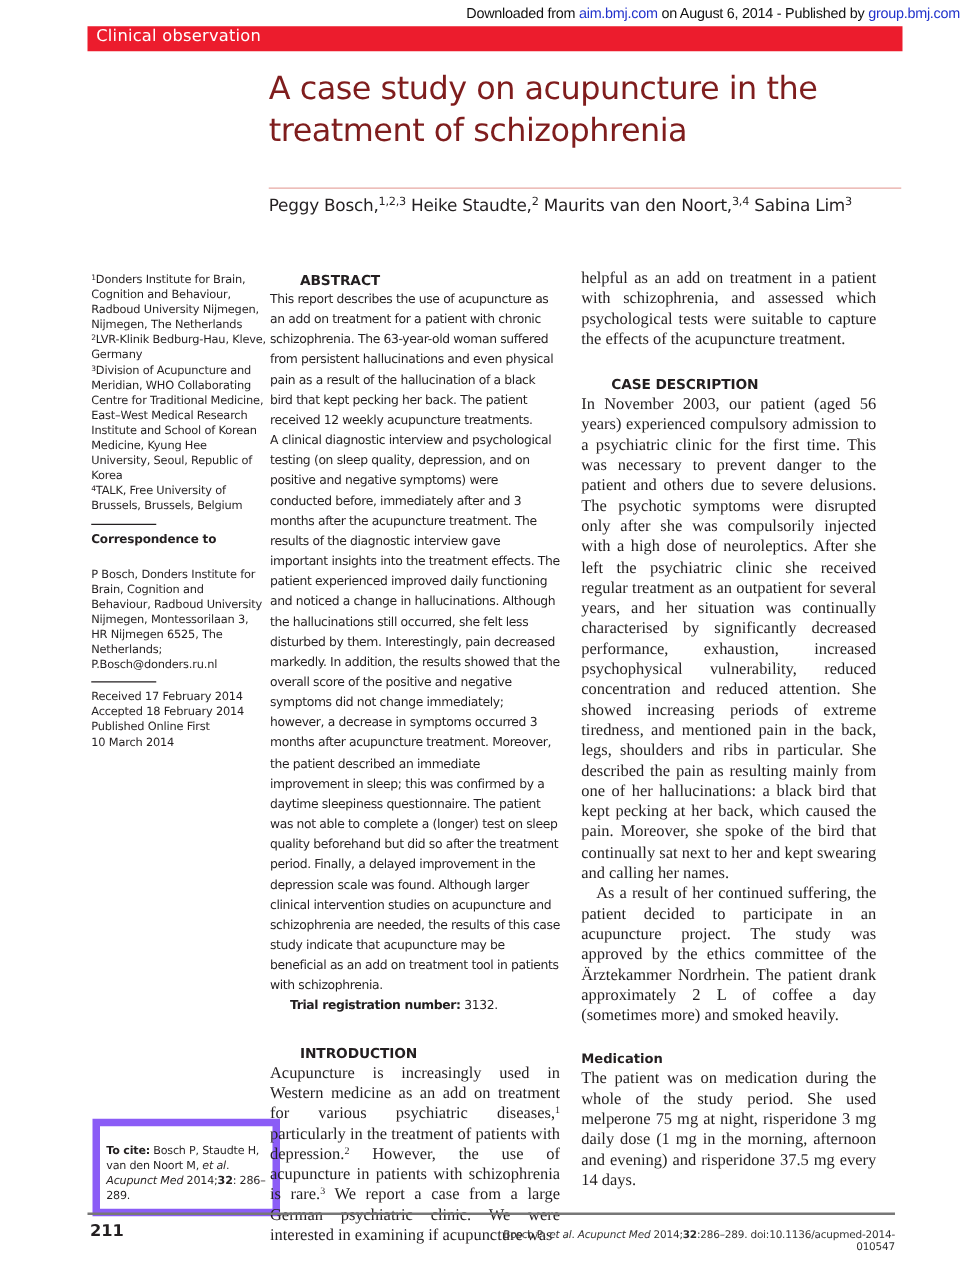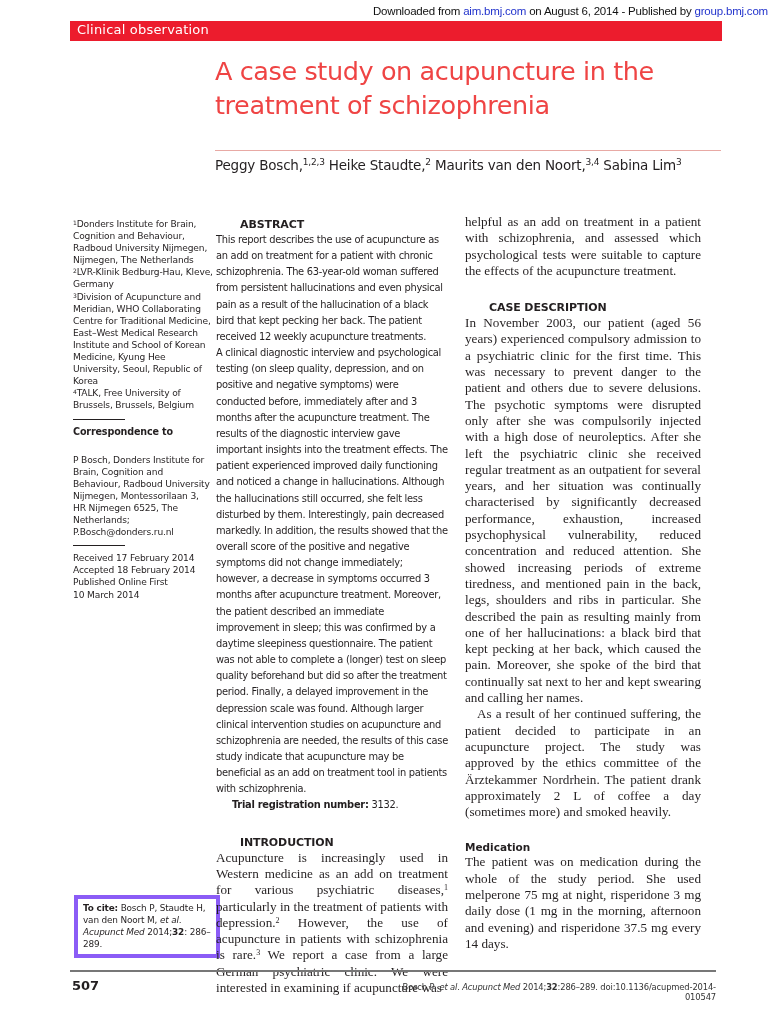--- a/index.html
+++ b/index.html
@@ -6,36 +6,36 @@
   body { width:768px; height:1024px; position:relative; overflow:hidden; color:#231f20; }
 
   #download-line { position:absolute; top:5px; left:0; width:768px; text-align:right;
     font-family:"Liberation Sans", sans-serif; font-size:11.5px; color:#111; letter-spacing:-0.2px; }
   #download-line a { color:#2233cc; text-decoration:none; }
 
   #section-banner { position:absolute; top:21px; left:70px; width:652px; height:20px; background:#ec1c2d; }
   #section-banner span { position:absolute; left:7px; top:1px; color:#fff;
     font-family:"DejaVu Sans", sans-serif; font-size:13px; letter-spacing:0.2px; }
 
-  #title { position:absolute; top:54px; left:215px; width:510px; color:#ef4444;
+  #title { position:absolute; top:54px; left:215px; width:510px; color:#7f1d1d;
     font-family:"DejaVu Sans", sans-serif; font-size:25.5px; line-height:34px; font-weight:normal; letter-spacing:-0.4px; }
   #title-rule { position:absolute; top:150px; left:215px; width:506px; height:0; border-top:1.5px solid #e8a9a4; }
   #authors { position:absolute; top:154px; left:215px; width:520px;
     font-family:"DejaVu Sans", sans-serif; font-size:13.5px; line-height:22px; color:#231f20; letter-spacing:-0.2px; }
   #authors sup { font-size:9px; vertical-align:top; position:relative; top:-3px; }
 
   
   #sidebar { position:absolute; top:218px; left:73px; width:140px;
     font-family:"DejaVu Sans", sans-serif; font-size:9.1px; line-height:12.1px; color:#231f20; letter-spacing:-0.15px; }
   #sidebar sup { font-size:6px; vertical-align:top; position:relative; top:-1px; }
   .side-rule { width:52px; border-top:1.5px solid #231f20; margin:7px 0 6px 0; }
   .side-head { font-weight:bold; font-size:9.6px; margin-bottom:16px; }
 
-  #cite-box { position:absolute; top:895px; left:74px; width:128px; border:4px solid #8b5cf6;
-    padding:3px 5px 4px 5px; font-family:"DejaVu Sans", sans-serif; font-size:8.9px; line-height:12.1px; color:#231f20; letter-spacing:-0.15px; }
+  #cite-box { position:absolute; top:895px; left:74px; width:128px; border:6px solid #8b5cf6;
+    padding:14px 5px 4px 5px; font-family:"DejaVu Sans", sans-serif; font-size:8.9px; line-height:12.1px; color:#231f20; letter-spacing:-0.15px; }
 
   
   #col-mid { position:absolute; top:218px; left:216px; width:232px; }
   .head { font-family:"DejaVu Sans", sans-serif; font-weight:bold; font-size:11px; line-height:14px; color:#231f20; letter-spacing:-0.1px;margin-left:24px; }
   .abstract-body { font-family:"DejaVu Sans", sans-serif; font-size:9.9px; line-height:16.15px; color:#231f20; letter-spacing:-0.28px; }
   .abstract-body b { font-weight:bold;margin-left:16px; }
   .body-serif { font-family:"Liberation Serif", serif; font-size:13.15px; line-height:16.3px; color:#231f20; text-align:justify; letter-spacing:0px; }
   .body-serif sup { font-size:8px; vertical-align:top; position:relative; top:-2px; }
 
   
@@ -112,16 +112,16 @@
   <div class="head">CASE DESCRIPTION</div>
   <div class="body-serif">In November 2003, our patient (aged 56 years) experienced compulsory admission to a psychiatric clinic for the first time. This was necessary to prevent danger to the patient and others due to severe delusions. The psychotic symptoms were disrupted only after she was compulsorily injected with a high dose of neuroleptics. After she left the psychiatric clinic she received regular treatment as an outpatient for several years, and her situation was continually characterised by significantly decreased performance, exhaustion, increased psychophysical vulnerability, reduced concentration and reduced attention. She showed increasing periods of extreme tiredness, and mentioned pain in the back, legs, shoulders and ribs in particular. She described the pain as resulting mainly from one of her hallucinations: a black bird that kept pecking at her back, which caused the pain. Moreover, she spoke of the bird that continually sat next to her and kept swearing and calling her names.</div>
   <div class="body-serif" style="text-indent:12px;">As a result of her continued suffering, the patient decided to participate in an acupuncture project. The study was approved by the ethics committee of the Ärztekammer Nordrhein. The patient drank approximately 2 L of coffee a day (sometimes more) and smoked heavily.</div>
 
   <div style="height:20px;"></div>
   <div class="subhead">Medication</div>
   <div class="body-serif">The patient was on medication during the whole of the study period. She used melperone 75 mg at night, risperidone 3 mg daily dose (1 mg in the morning, afternoon and evening) and risperidone 37.5 mg every 14 days.</div>
 </div>
 
 <div id="footer-rule"></div>
-<div id="page-number">507</div>
+<div id="page-number">211</div>
 <div id="footer-cite">
   <span>Bosch P, </span><i>et al</i><span>. </span><i>Acupunct Med</i><span> 2014;</span><b>32</b><span>:286–289. doi:10.1136/acupmed-2014-010547</span>
 </div>
 
 </body></html>

